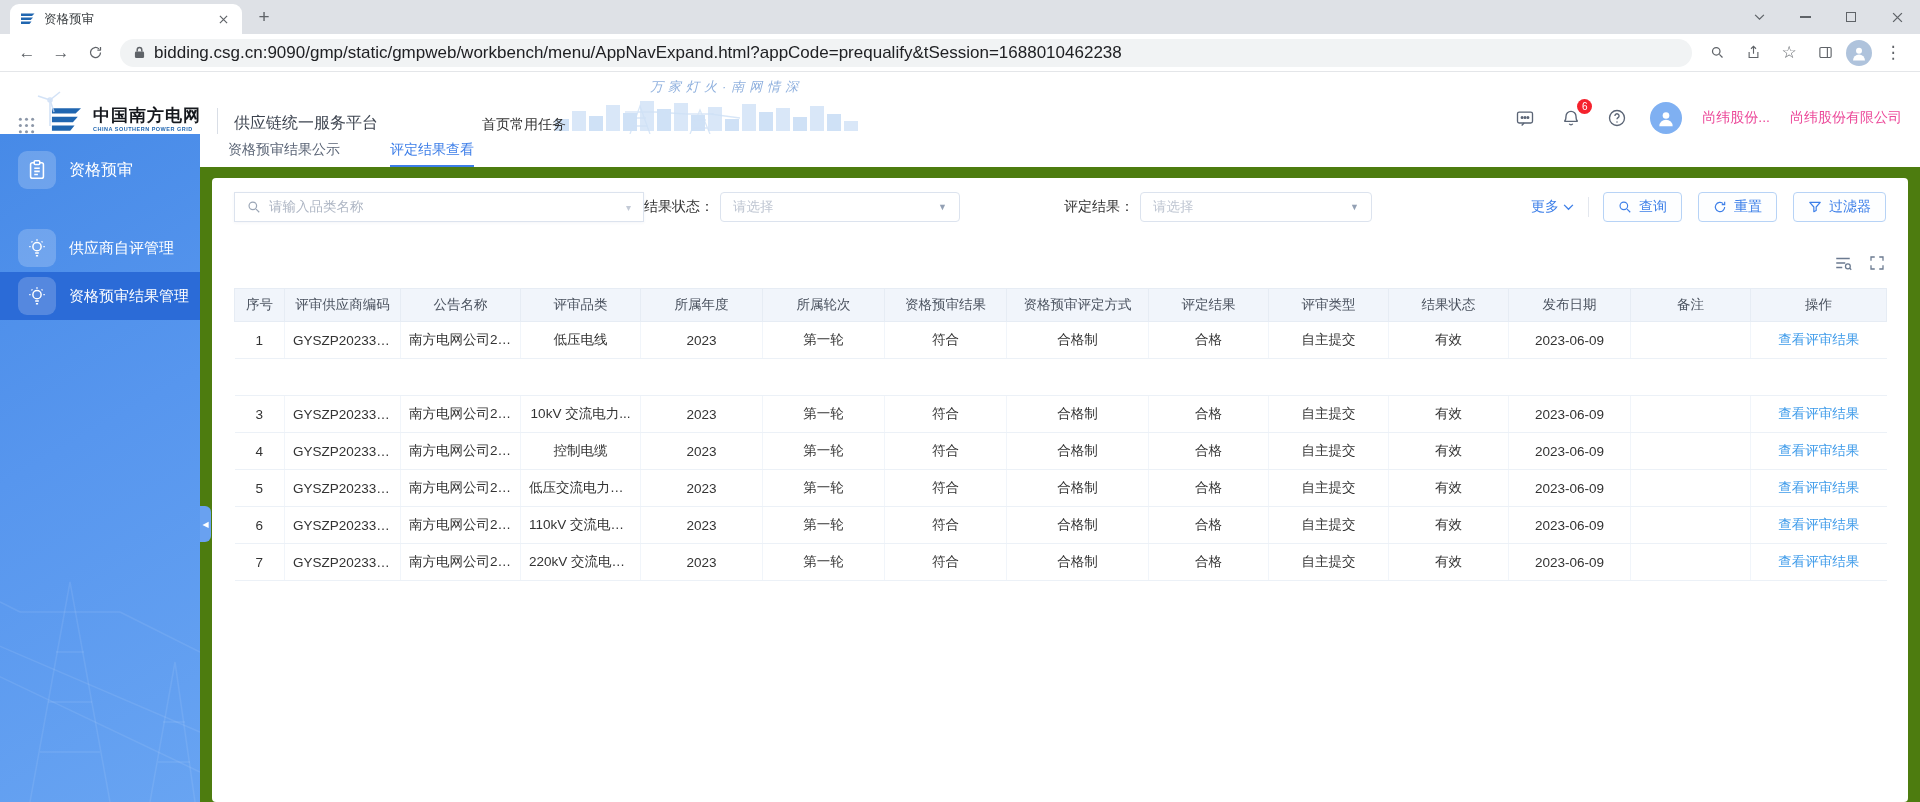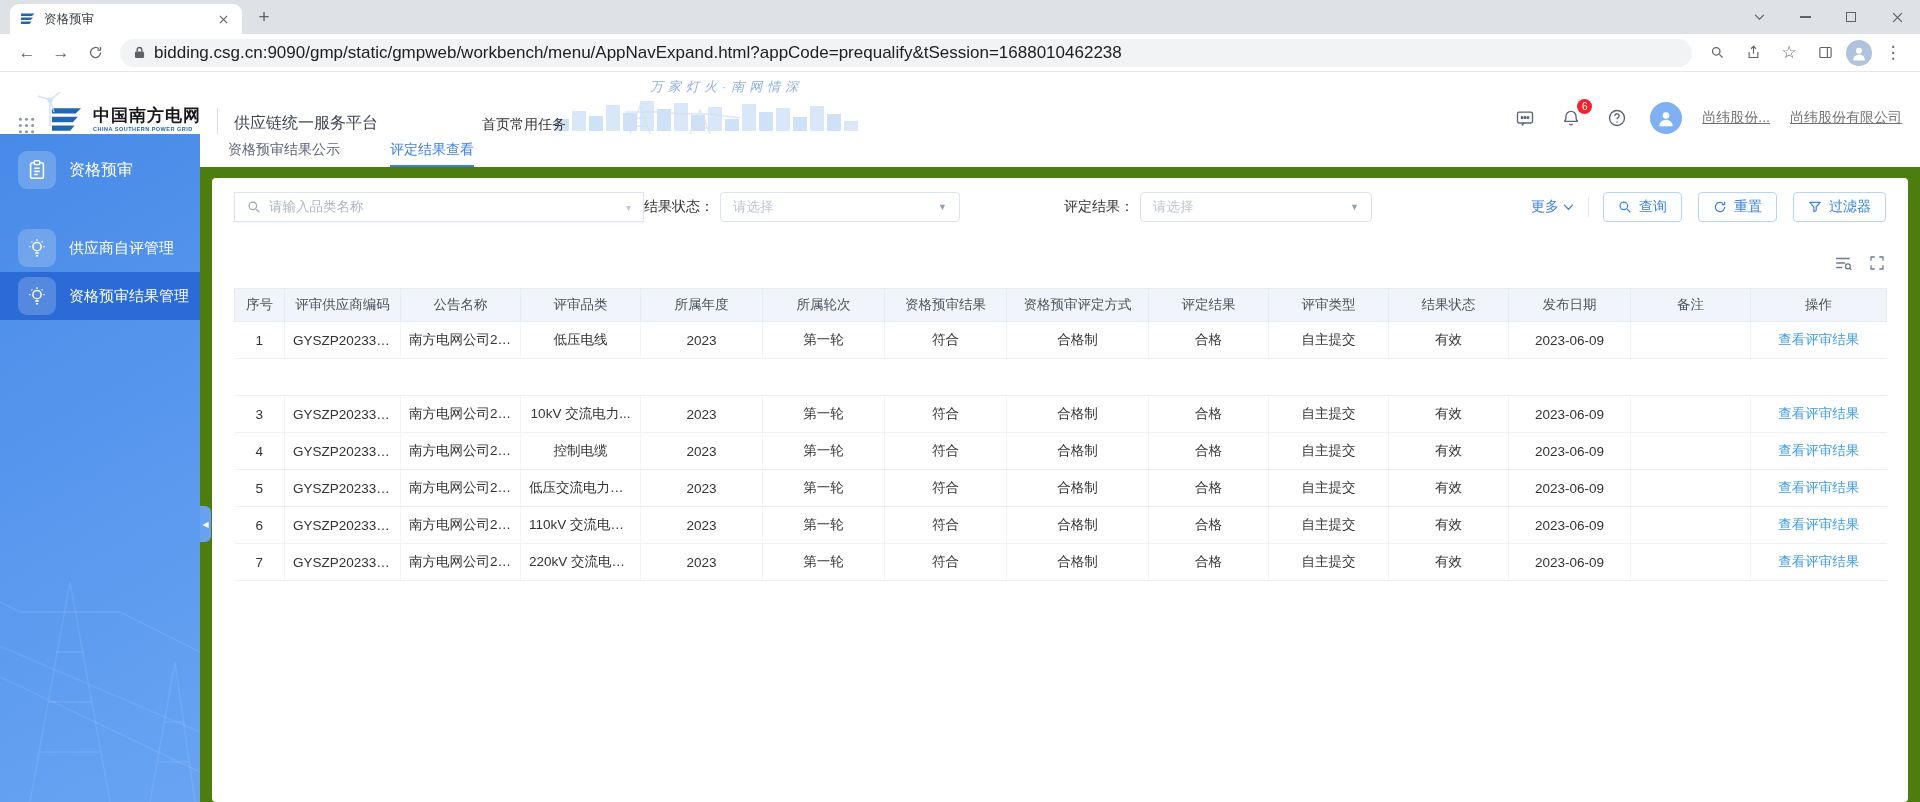--- a/index.html
+++ b/index.html
@@ -34,21 +34,21 @@
   .brand-en { font-size:5.5px; color:#2066B0; letter-spacing:.5px; margin-top:3px; font-weight:bold; }
   .header-divider { width:1px; height:26px; background:#D9DEE6; margin:0 16px; }
   .platform-title { font-size:16px; color:#3D4450; }
   .header-nav { display:flex; margin-left:104px; position:relative; z-index:2; }
   .header-nav .nav-item { font-size:14px; color:#333; cursor:pointer; }
   .header-right { margin-left:auto; display:flex; align-items:center; gap:20px; position:relative; z-index:2; }
   .hdr-ico { position:relative; display:flex; align-items:center; justify-content:center; width:26px; height:26px; }
   .badge { position:absolute; top:-6px; right:-8px; min-width:15px; height:15px; border-radius:8px; background:#F5222D; color:#fff;
     font-size:10px; display:flex; align-items:center; justify-content:center; padding:0 3px; }
   .user-avatar { width:32px; height:32px; border-radius:50%; background:#7FB0F2; display:flex; align-items:center; justify-content:center; overflow:hidden; }
-  .user-name,.company-name { font-size:14px; color:#737373;text-decoration:underline; }
+  .user-name,.company-name { font-size:14px; color:#ec4899; }
 
   
   .watermark { position:absolute; left:555px; top:6px; width:450px; height:52px; z-index:1; pointer-events:none; }
   .wm-text { font-size:13px; color:#8FB0DE; letter-spacing:5px; font-style:italic; padding-left:95px; }
   .skyline { display:flex; align-items:flex-end; gap:3px; height:32px; margin-top:3px; }
   .skyline div { background:#D9E7F8; width:14px; }
   .skyline div:nth-child(odd){ background:#CFE1F6; }
   .skyline .b1{height:12px}.skyline .b2{height:20px}.skyline .b3{height:15px}.skyline .b4{height:26px}
   .skyline .b5{height:18px}.skyline .b6{height:30px}.skyline .b7{height:22px}.skyline .b8{height:28px}
   .skyline .b9{height:16px}.skyline .b10{height:24px}.skyline .b11{height:12px}.skyline .b12{height:27px}

